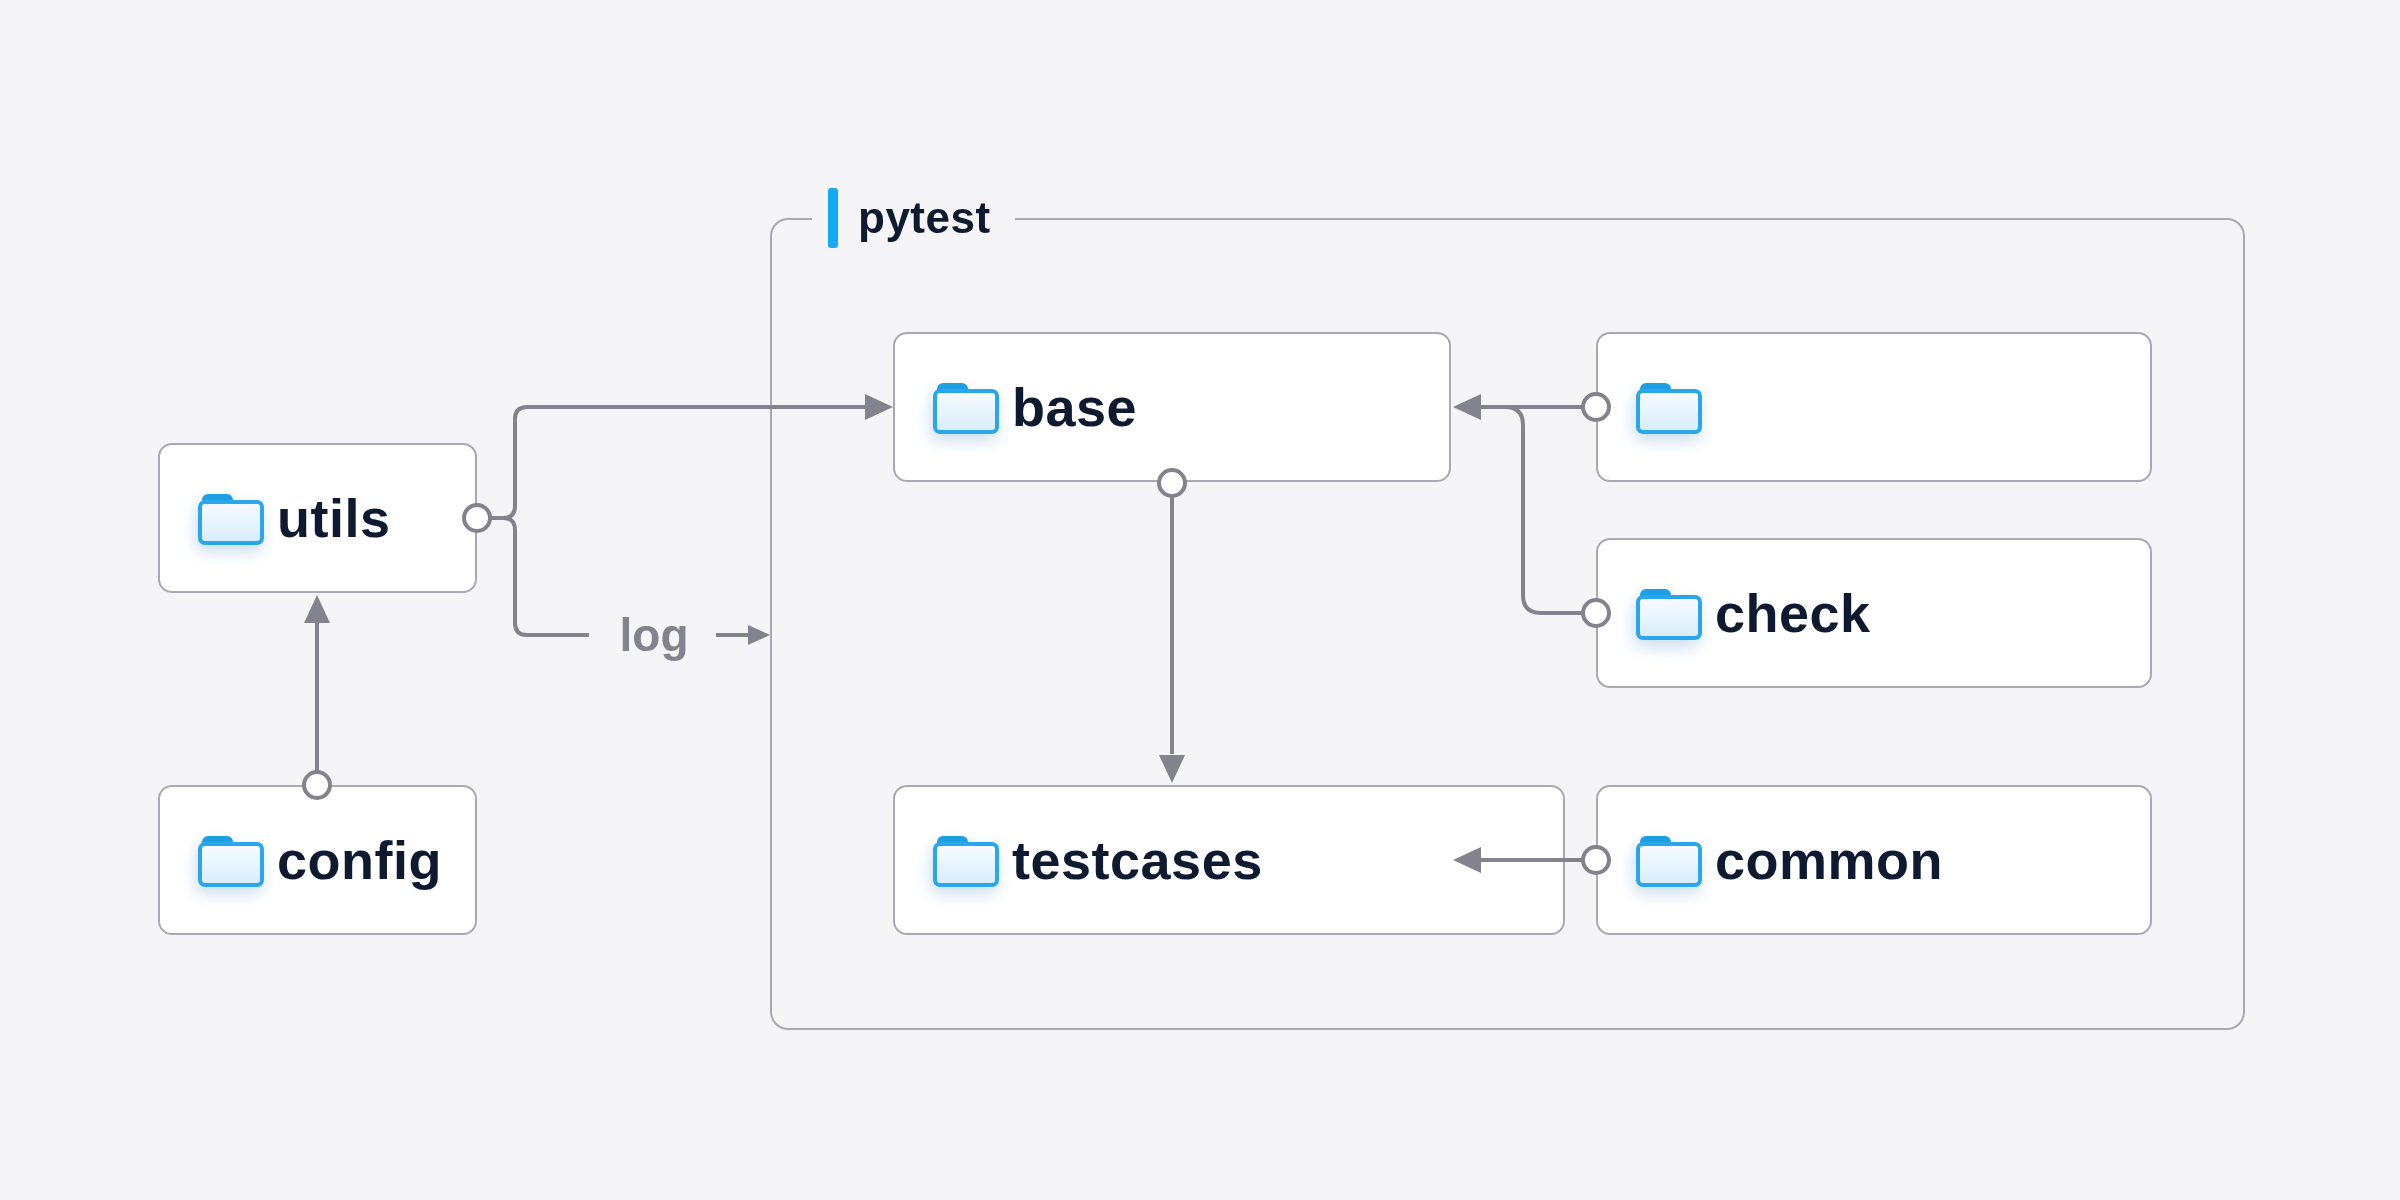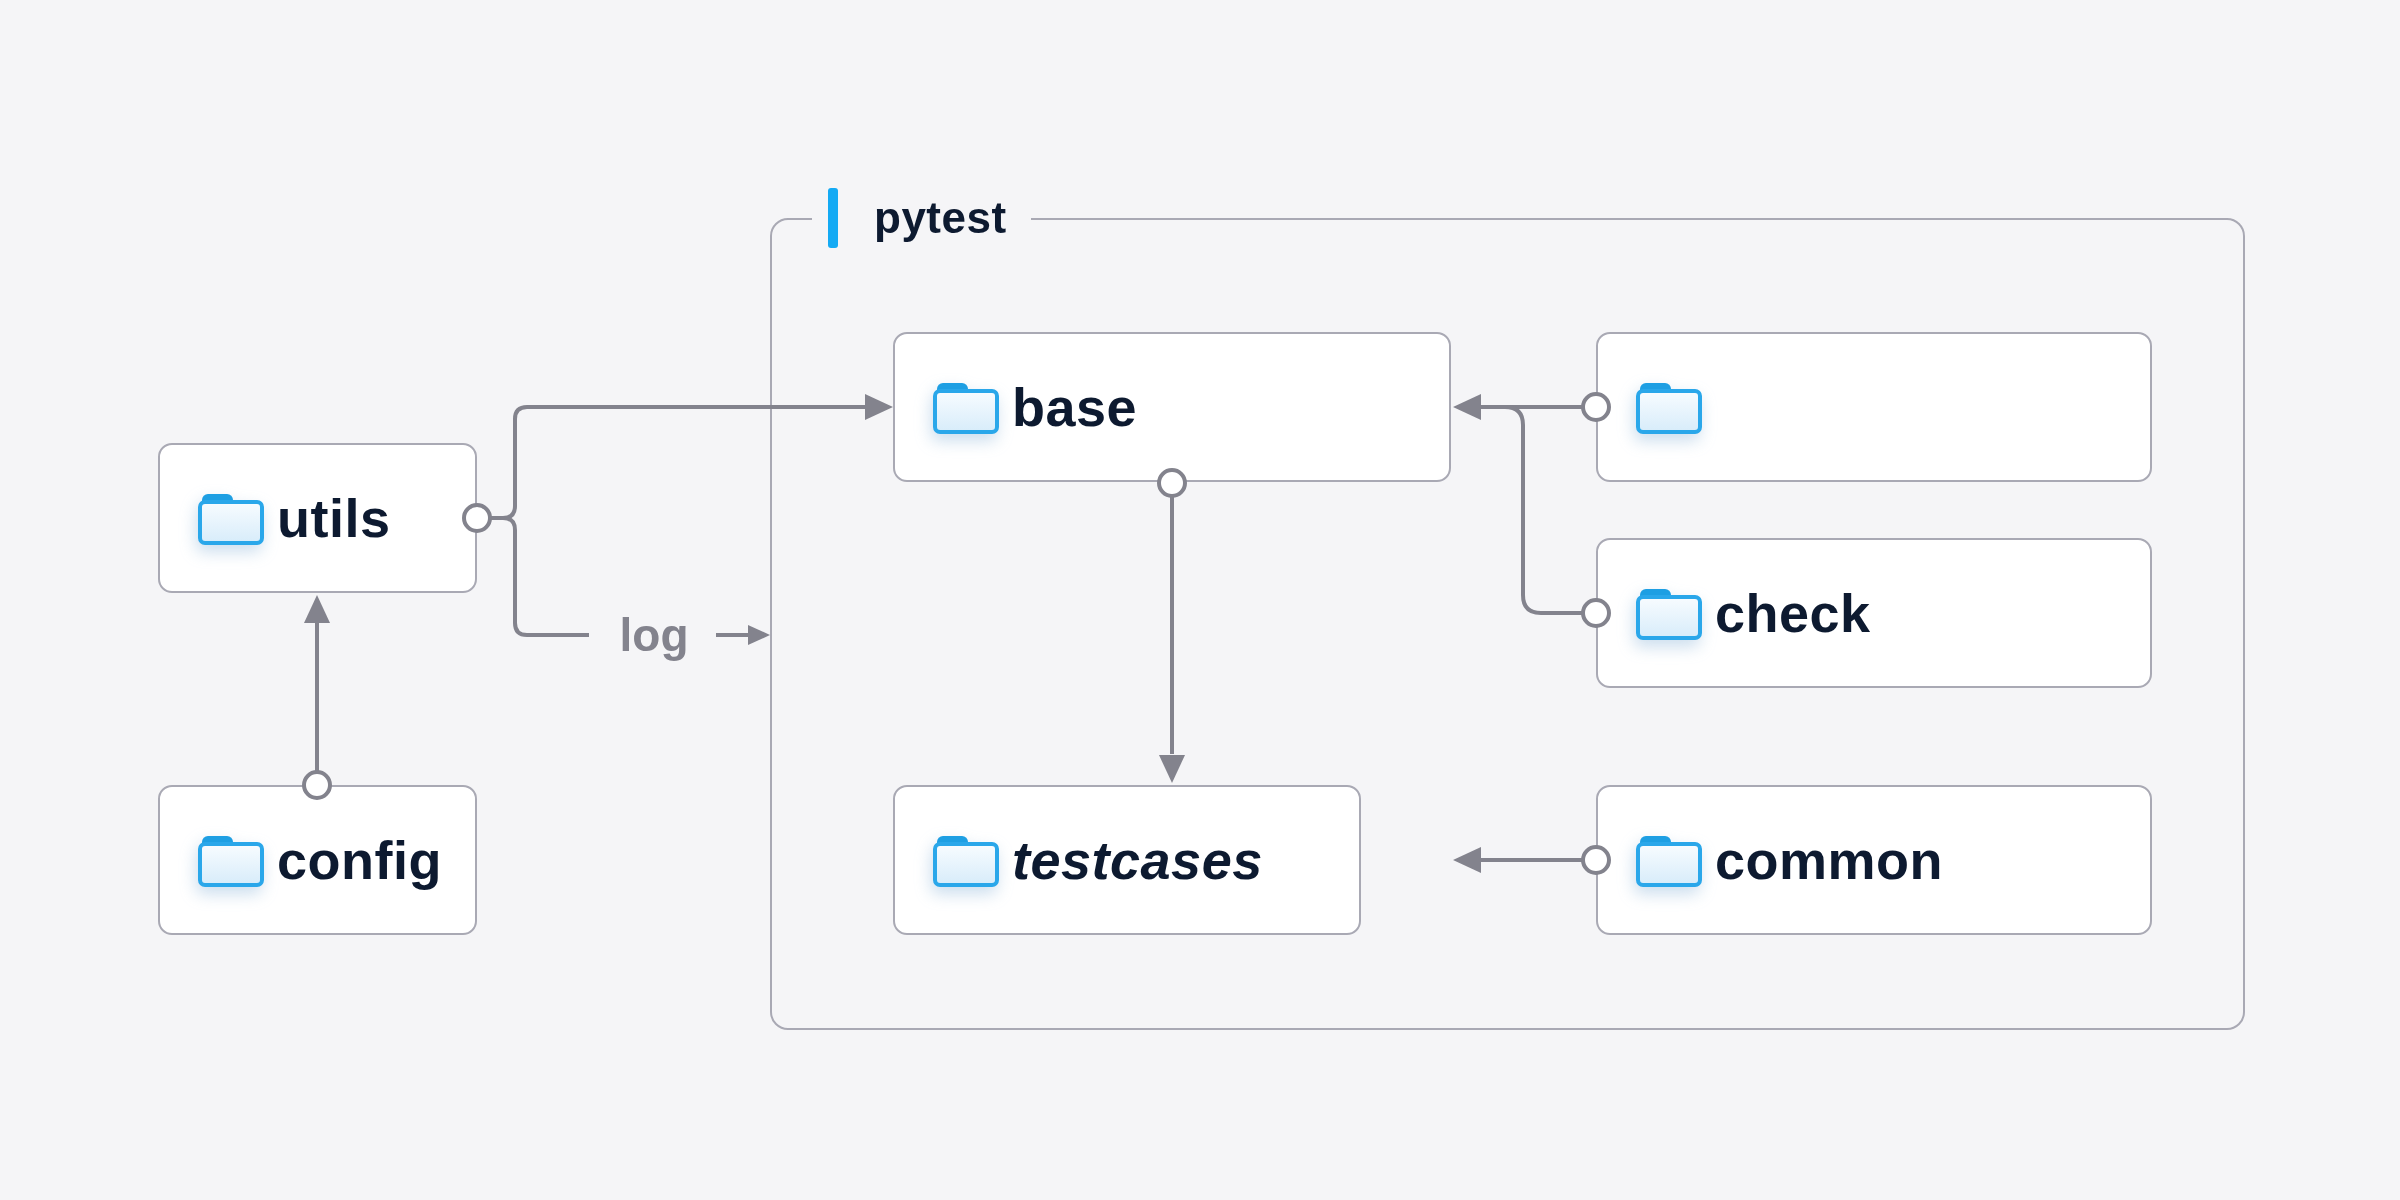--- a/index.html
+++ b/index.html
@@ -18,21 +18,21 @@
     border-radius:18px;
     box-sizing:border-box;
     background:transparent;
     z-index:1;
   }
   .group-label{
     position:absolute;
     left:812px;top:183px;height:70px;
     padding:0 24px 0 16px;
     background:#f5f5f7;
-    display:flex;align-items:center;gap:36px;
+    display:flex;align-items:center;gap:20px;
     z-index:4;
     text-align:center;
   }
   .accent-bar{
     width:10px;height:60px;border-radius:3px;
     background:#14aaf4;
     flex:0 0 auto;
   }
   .group-label-text{
     font-size:44px;font-weight:700;color:#0d1a30;letter-spacing:.5px;
@@ -44,21 +44,21 @@
     border:2px solid #a9a9b4;
     border-radius:14px;
     box-sizing:border-box;
     display:flex;align-items:center;
     padding-left:37px;gap:12px;
     z-index:2;
   }
   #n-utils    {left:158px; top:443px; width:319px;}
   #n-config   {left:158px; top:785px; width:319px;}
   #n-base     {left:893px; top:332px; width:558px;}
-  #n-testcases{left:893px; top:785px; width:468px;font-style:italic;}
+  #n-testcases{left:893px; top:785px; width:672px;}
   #n-pymilvus {left:1596px;top:332px; width:556px;}
   #n-check    {left:1596px;top:538px; width:556px;}
   #n-common   {left:1596px;top:785px; width:556px;}
   .node-label{
     font-size:54px;font-weight:700;color:#0d1a30;letter-spacing:.5px;
     white-space:nowrap;
   }
   .folder{
     flex:0 0 auto;
     filter:drop-shadow(-2px 7px 8px rgba(110,160,205,.35));

